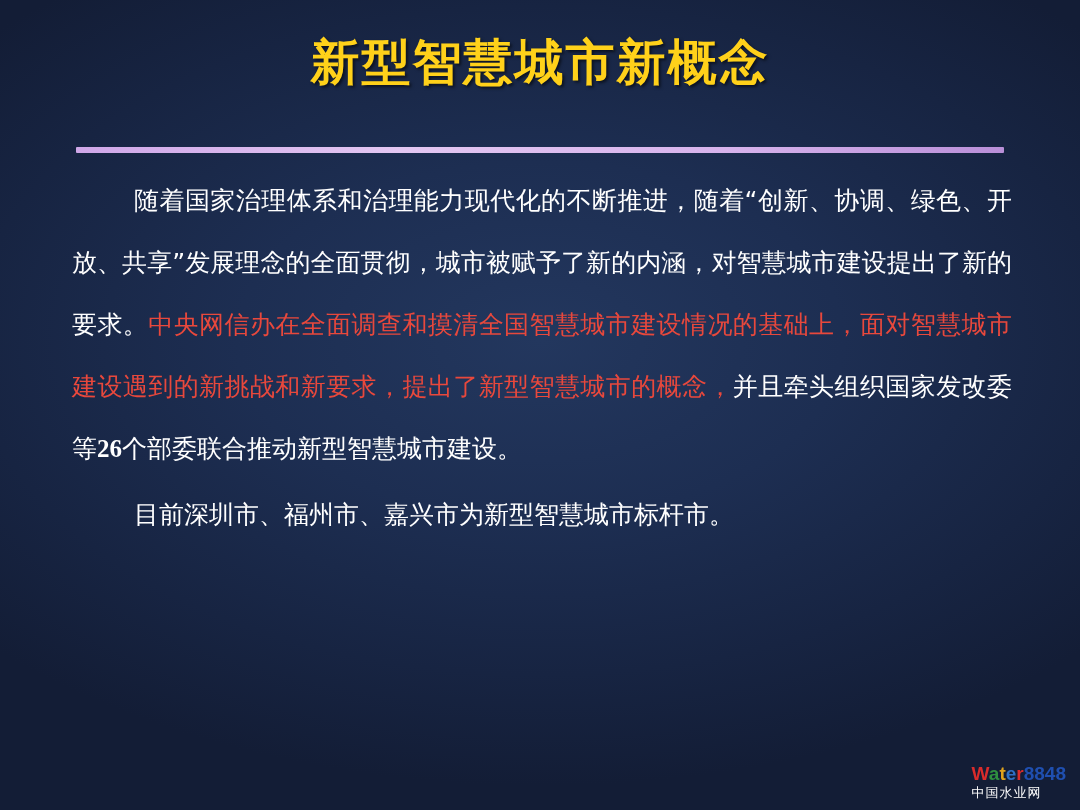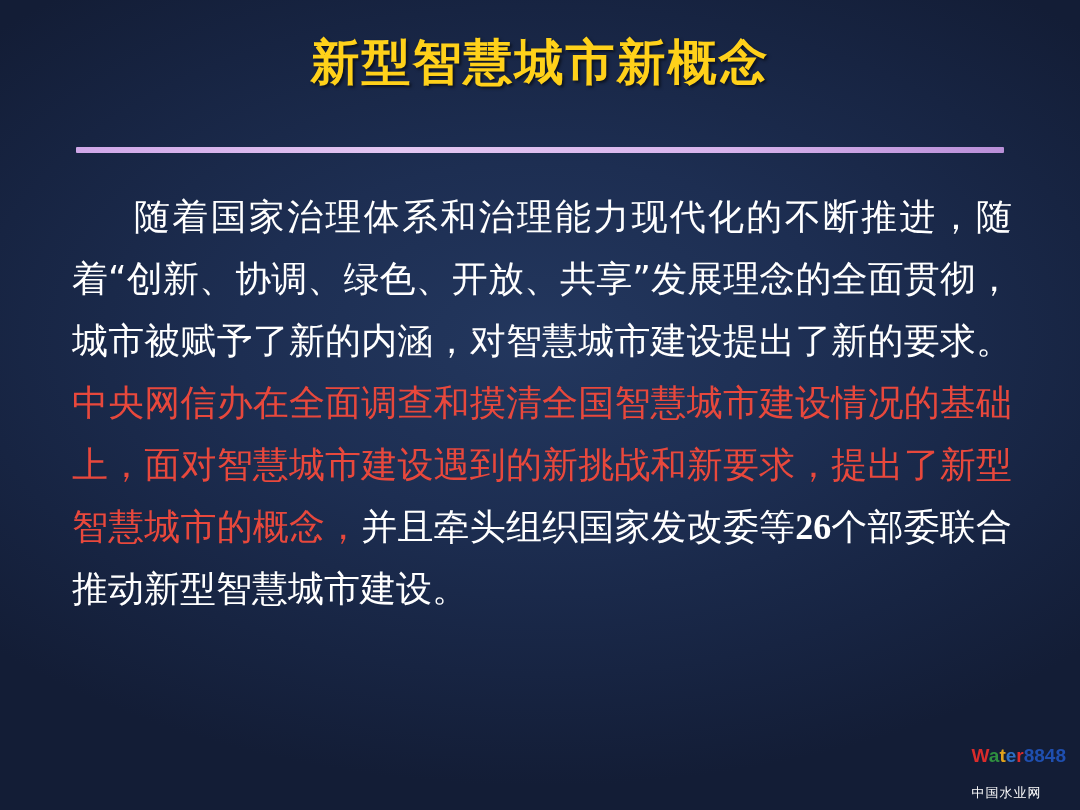--- a/index.html
+++ b/index.html
@@ -39,25 +39,25 @@
     position: absolute;
     top: 147px;
     left: 76px;
     width: 928px;
     height: 6px;
     background: linear-gradient(90deg, #cfa7e8 0%, #e3c7f2 35%, #d7b3ec 70%, #b98fd8 100%);
     border-radius: 1px;
   }
   .body-text {
     position: absolute;
-    top: 186px;
+    top: 170px;
     left: 72px;
     width: 940px;
     font-family: "DejaVu Sans", sans-serif;
-    font-size: 36px;
+    font-size: 25px;
     line-height: 62px;
     color: #ffffff;
     text-align: justify;
     text-justify: inter-character;
   }
   .para {
     margin: 0;
     text-indent: 62px;
     text-align: justify;
   }
@@ -89,36 +89,37 @@
   .wm-line1 .a { color: #2f8f3f; }
   .wm-line1 .t { color: #e0a21c; }
   .wm-line1 .e { color: #2f6fc4; }
   .wm-line1 .r { color: #d92b2b; }
   .wm-line1 .digits { color: #1f4fb0; }
   .wm-line2 {
     font-family: "DejaVu Sans", sans-serif;
     font-size: 13px;
     color: #ffffff;
     letter-spacing: 1px;
-    margin-top: 20px;
+    margin-top: 2px;
   }
 </style>
 </head>
 <body>
 
 <div class="slide">
 
   <div class="title">新型智慧城市新概念</div>
 
   <div class="divider"></div>
 
   <div class="body-text">
 
     <p class="para"><span>随着国家治理体系和治理能力现代化的不断推进，随着“创新、协调、绿色、开放、共享”发展理念的全面贯彻，城市被赋予了新的内涵，对智慧城市建设提出了新的要求。</span><span class="red">中央网信办在全面调查和摸清全国智慧城市建设情况的基础上，面对智慧城市建设遇到的新挑战和新要求，提出了新型智慧城市的概念，</span><span>并且牵头组织国家发改委等</span><span class="num">26</span><span>个部委联合推动新型智慧城市建设。</span></p>
 
+    <p class="para"><span>目前深圳市、福州市、嘉兴市为新型智慧城市标杆市。</span></p>
 
   </div>
 
   <div class="watermark">
     <div class="wm-line1"><span class="w">W</span><span class="a">a</span><span class="t">t</span><span class="e">e</span><span class="r">r</span><span class="digits">8848</span></div>
     <div class="wm-line2">中国水业网</div>
   </div>
 
 </div>
 

